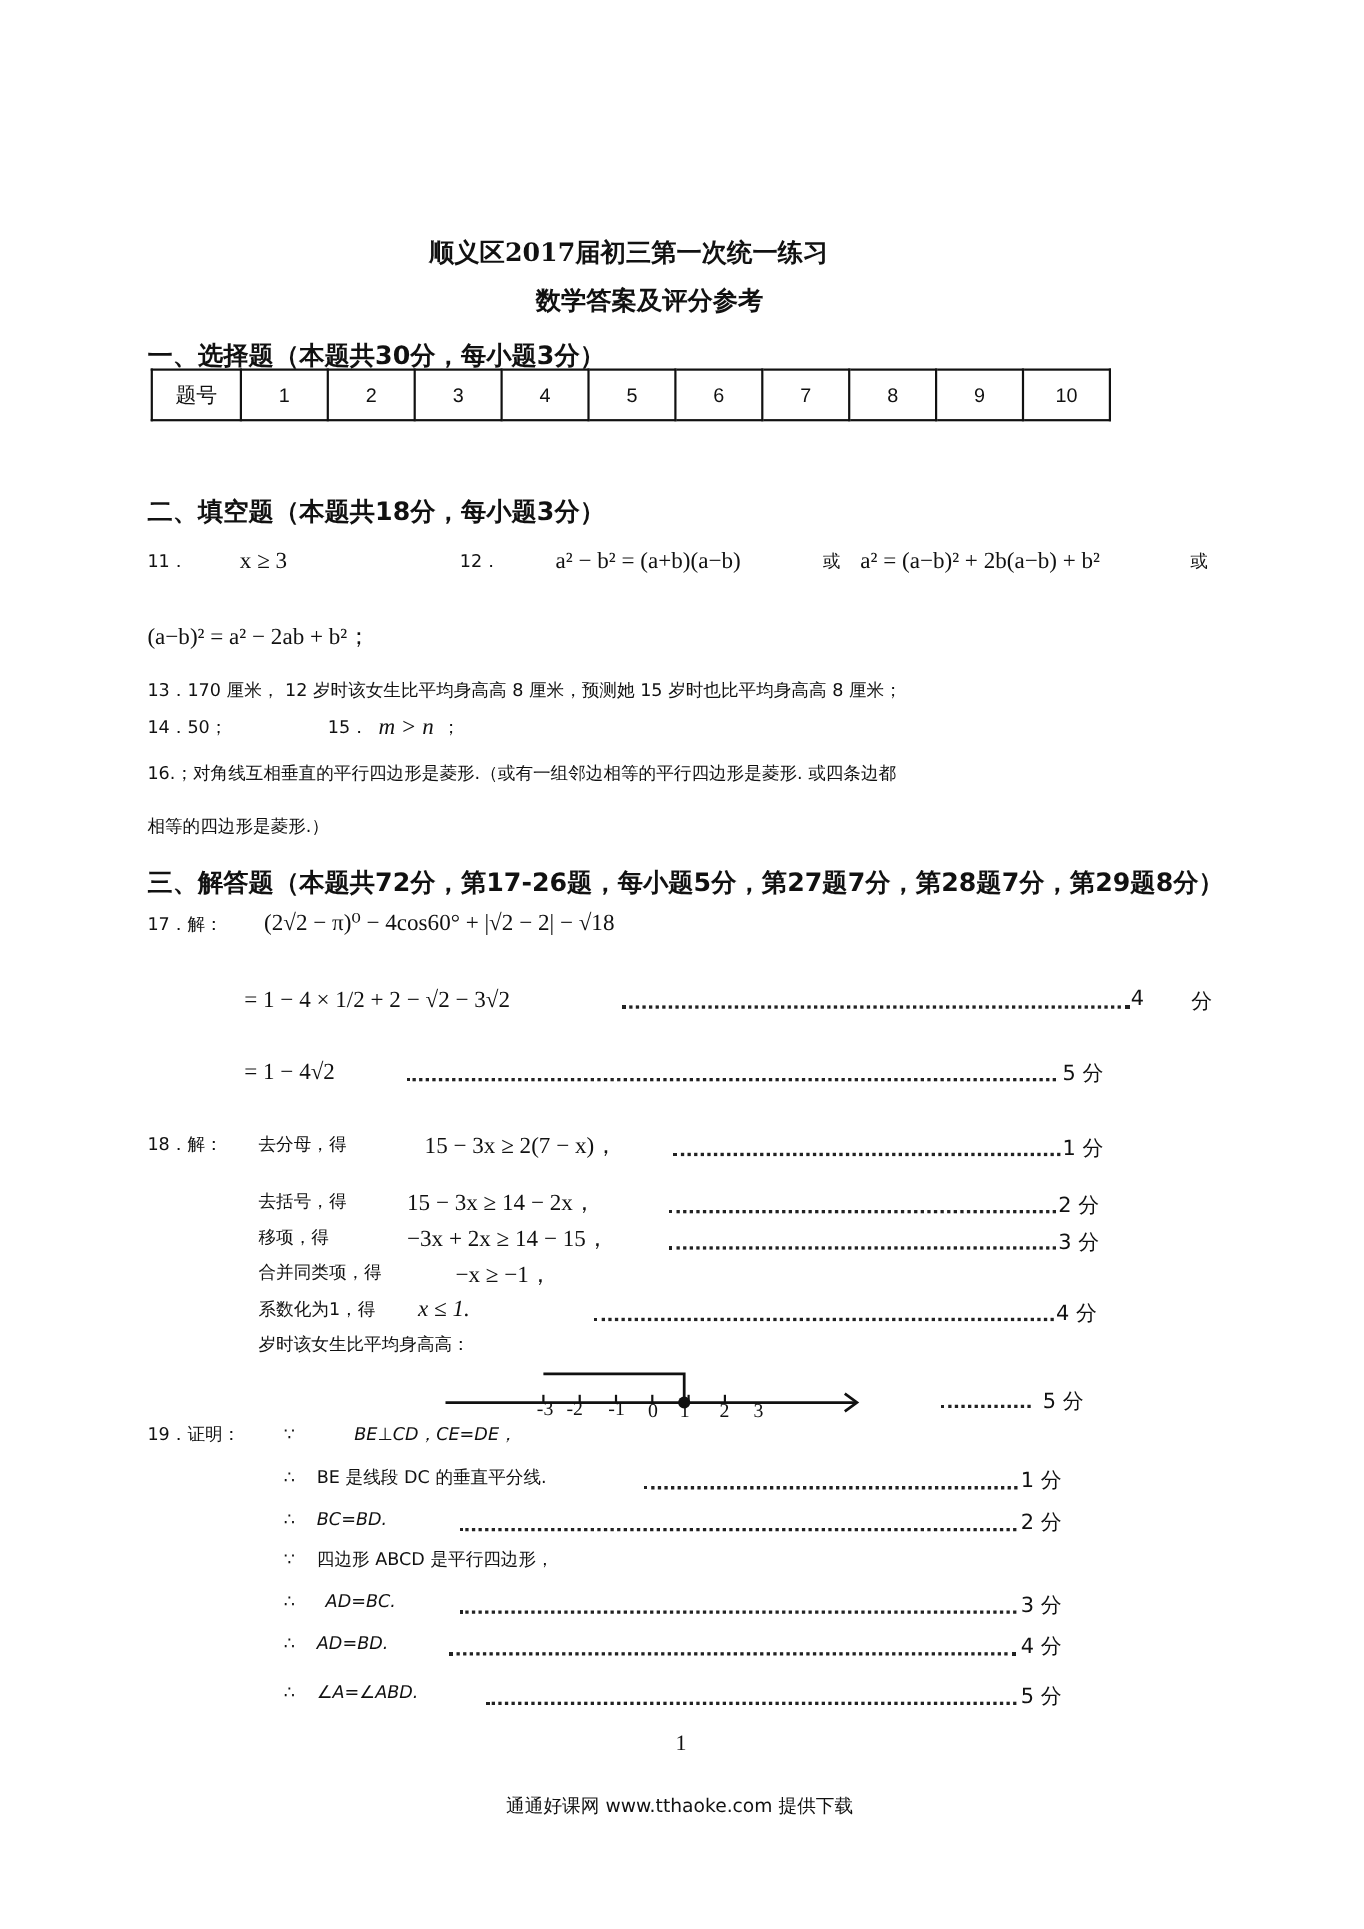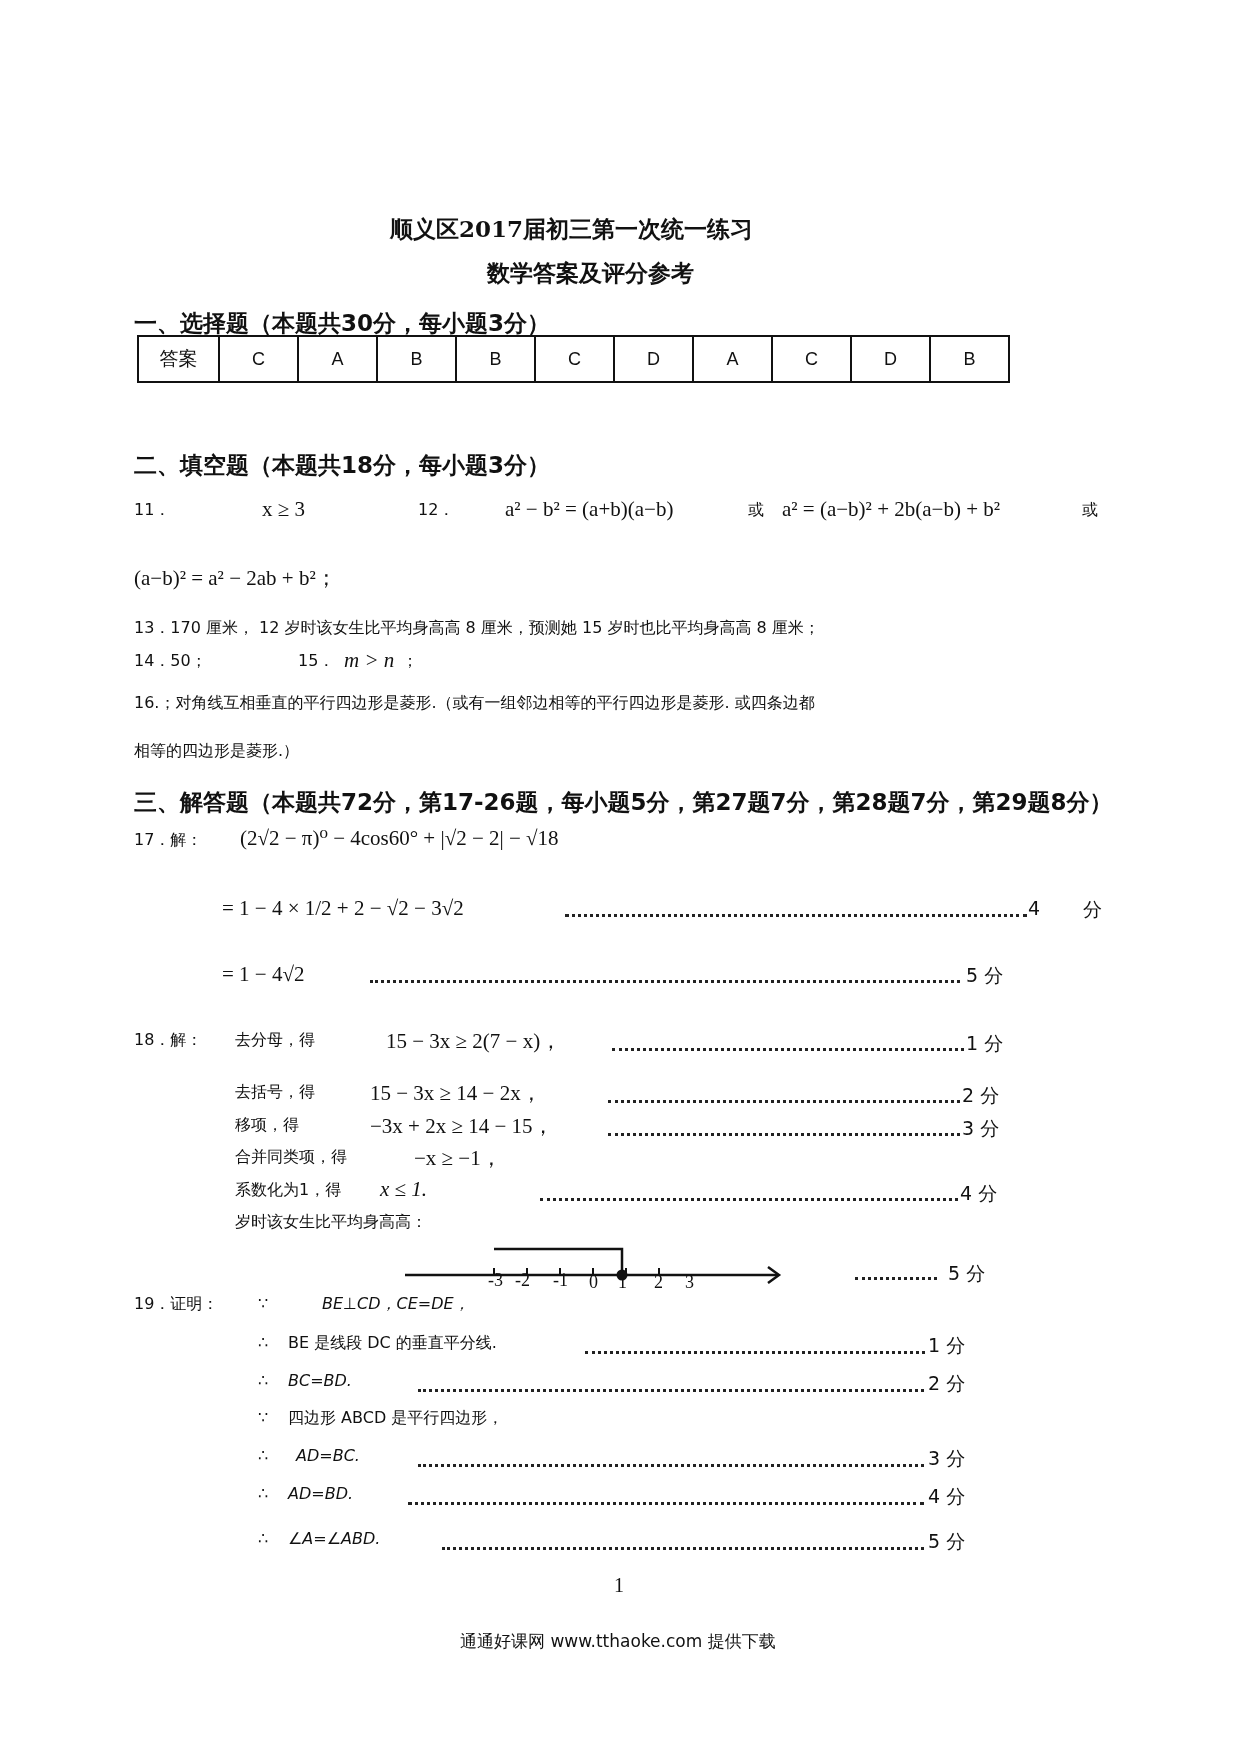--- a/index.html
+++ b/index.html
@@ -20,39 +20,39 @@
 </style>
 </head>
 <body>
 
 <div class="abs title" style="left:390px; top:214px;">顺义区2017届初三第一次统一练习</div>
 <div class="abs title" style="left:487px; top:258px;">数学答案及评分参考</div>
 
 <div class="abs sec" style="left:134px; top:308px;">一、选择题（本题共30分，每小题3分）</div>
 <table class="answers">
   <tbody>
-  <tr>
-    <td class="hd">答案</td>
-    <td>C</td>
-    <td>A</td>
-    <td>B</td>
-    <td>B</td>
-    <td>C</td>
-    <td>D</td>
-    <td>A</td>
-    <td>C</td>
-    <td>D</td>
-    <td>B</td>
+      <tr>
+    <td class="hd">题号</td>
+    <td>1</td>
+    <td>2</td>
+    <td>3</td>
+    <td>4</td>
+    <td>5</td>
+    <td>6</td>
+    <td>7</td>
+    <td>8</td>
+    <td>9</td>
+    <td>10</td>
   </tr>
 </tbody>
   </table>
 
 <div class="abs sec" style="left:134px; top:450px;">二、填空题（本题共18分，每小题3分）</div>
 <div class="abs txt" style="left:134px; top:500px;">11．</div>
-<div class="abs math" style="left:218px; top:497px;margin-left:44px;">x ≥ 3</div>
+<div class="abs math" style="left:218px; top:497px;">x ≥ 3</div>
 <div class="abs txt" style="left:418px; top:500px;">12．</div>
 <div class="abs math" style="left:505px; top:497px;">a² − b² = (a+b)(a−b)</div>
 <div class="abs txt" style="left:748px; top:500px;">或</div>
 <div class="abs math" style="left:782px; top:497px;">a² = (a−b)² + 2b(a−b) + b²</div>
 <div class="abs txt" style="left:1082px; top:500px;">或</div>
 <div class="abs math" style="left:134px; top:564px;">(a−b)² = a² − 2ab + b²；</div>
 
 <div class="abs txt" style="left:134px; top:618px;">13．170 厘米， 12 岁时该女生比平均身高高 8 厘米，预测她 15 岁时也比平均身高高 8 厘米；</div>
 <div class="abs txt" style="left:134px; top:651px;">14．50；</div>
 <div class="abs txt" style="left:298px; top:651px;">15．</div>

